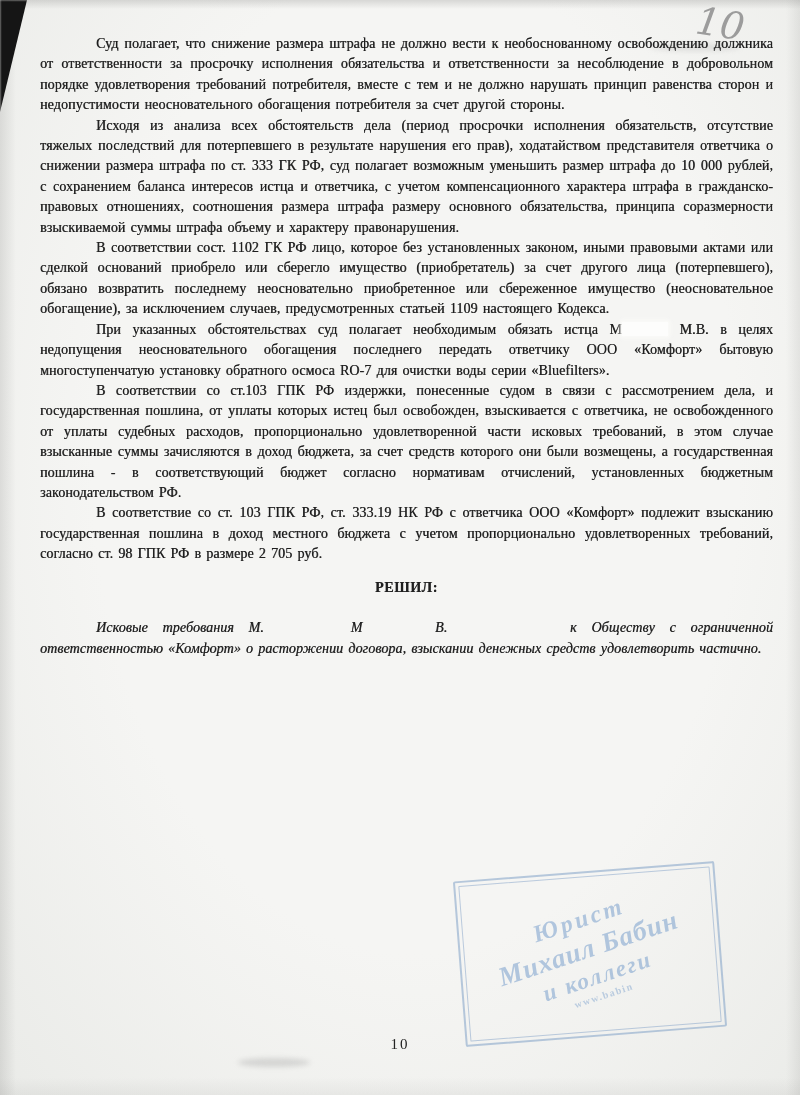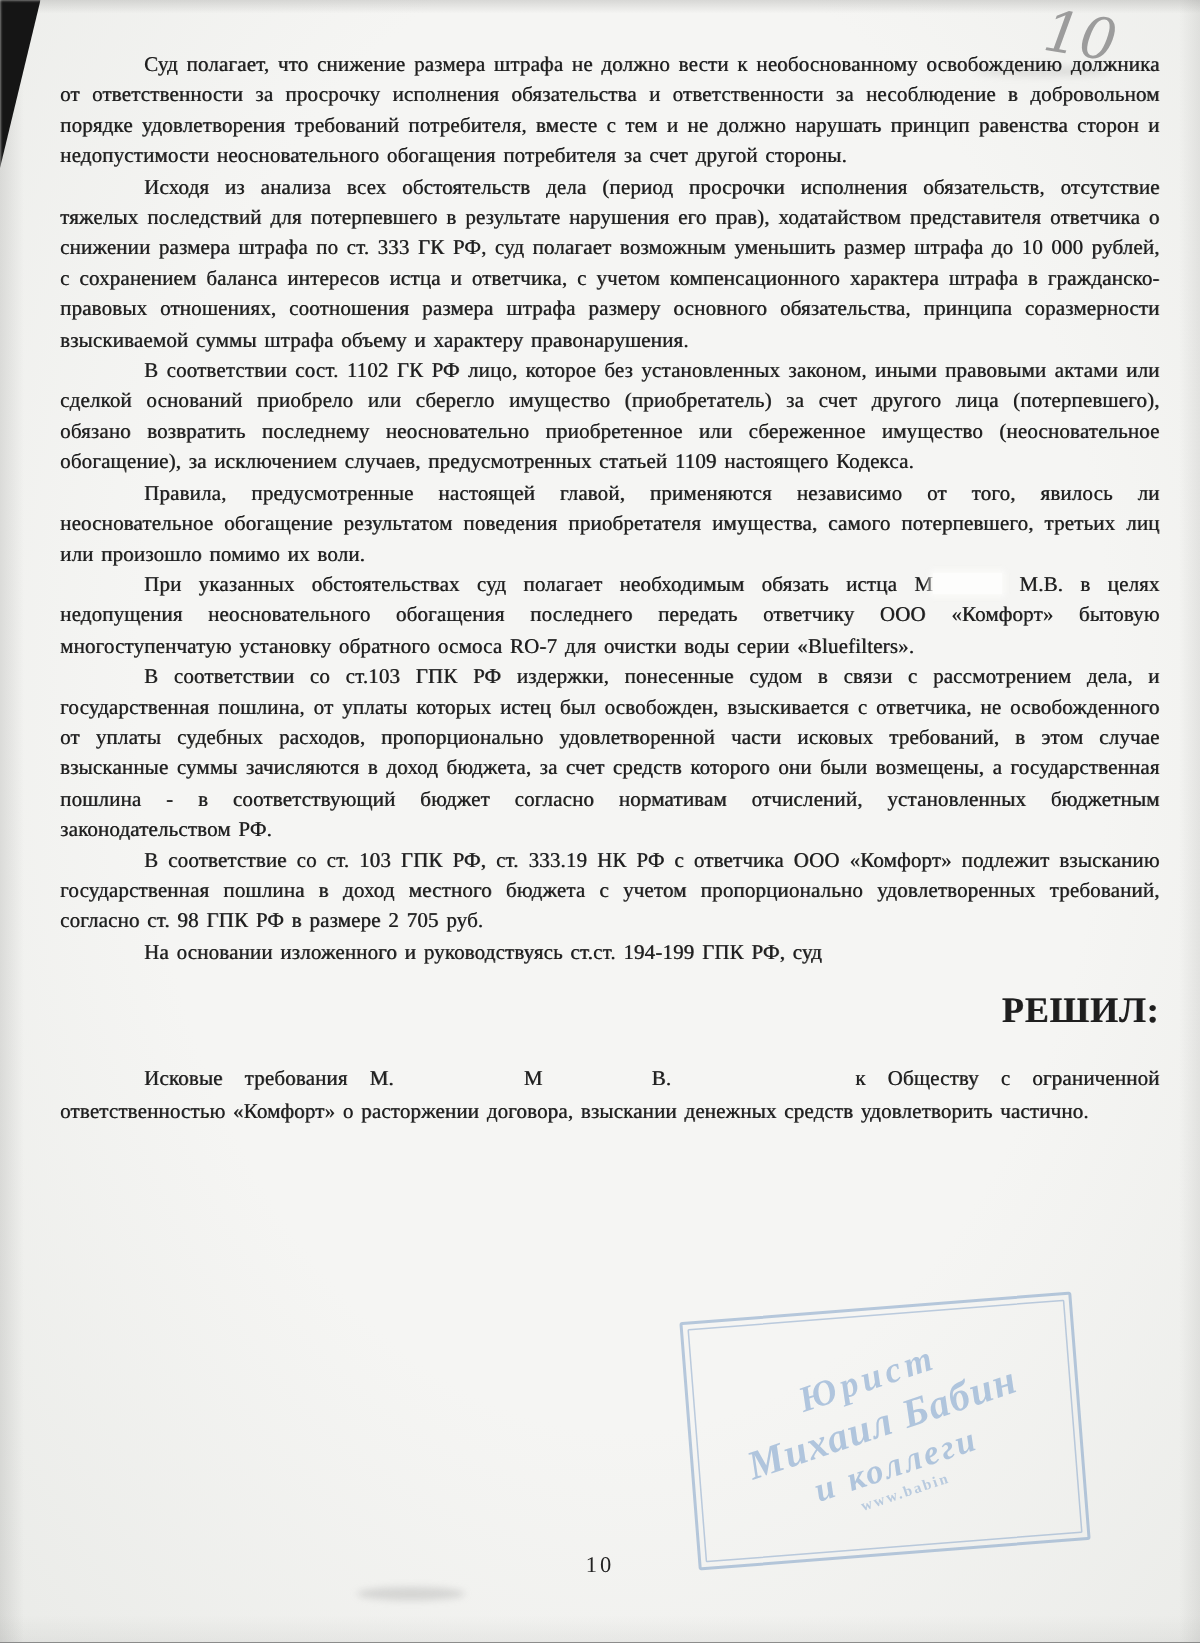--- a/index.html
+++ b/index.html
@@ -26,25 +26,25 @@
     font-size:38px; color:#8e8e8e; transform:rotate(9deg); opacity:.85;
   }
   .content { position:absolute; left:40px; top:34px; width:733px; z-index:2; }
   .content p {
     text-align:justify; text-indent:56px;
     font-size:14px; line-height:20.4px;
     letter-spacing:0.1px; word-spacing:1.5px;
     text-shadow:0.4px 0 0.4px rgba(25,25,25,0.7);
   }
   .resolution-heading {
-    text-align:right; font-weight:bold; font-size:24px;
+    text-align:center; font-weight:bold; font-size:14px;
     letter-spacing:0.6px; margin:15px 0 21px 0;
     text-shadow:0.4px 0 0.4px rgba(25,25,25,0.7);
   }
-  .resolution-block p { line-height:21.8px; }
+  .resolution-block p { line-height:21.8px;font-style:italic; }
   .redact-gap { display:inline-block; height:2px; }
   .redact-box {
     display:inline-block; height:14px; background:#fdfdfc;
     box-shadow:0 0 4px 2px rgba(252,252,250,0.9);
     vertical-align:-2px;
   }
   .page-number {
     position:absolute; left:0; top:1036px; width:100%; z-index:2;
     text-align:center; font-size:15px; letter-spacing:2px; color:#222;
   }
@@ -94,25 +94,23 @@
       <span class="stamp-line3">и коллеги</span>
       <span class="stamp-url">www.babin</span>
     </div>
   </div>
 
   <div class="content">
     <div id="paras">
         <p>Суд полагает, что снижение размера штрафа не должно вести к необоснованному освобождению должника от ответственности за просрочку исполнения обязательства и ответственности за несоблюдение в добровольном порядке удовлетворения требований потребителя, вместе с тем и не должно нарушать принцип равенства сторон и недопустимости неосновательного обогащения потребителя за счет другой стороны.</p>
         <p>Исходя из анализа всех обстоятельств дела (период просрочки исполнения обязательств, отсутствие тяжелых последствий для потерпевшего в результате нарушения его прав), ходатайством представителя ответчика о снижении размера штрафа по ст. 333 ГК РФ, суд полагает возможным уменьшить размер штрафа до 10 000 рублей, с сохранением баланса интересов истца и ответчика, с учетом компенсационного характера штрафа в гражданско-правовых отношениях, соотношения размера штрафа размеру основного обязательства, принципа соразмерности взыскиваемой суммы штрафа объему и характеру правонарушения.</p>
         <p>В соответствии сост. 1102 ГК РФ лицо, которое без установленных законом, иными правовыми актами или сделкой оснований приобрело или сберегло имущество (приобретатель) за счет другого лица (потерпевшего), обязано возвратить последнему неосновательно приобретенное или сбереженное имущество (неосновательное обогащение), за исключением случаев, предусмотренных статьей 1109 настоящего Кодекса.</p>
-        <p>Правила, предусмотренные настоящей главой, применяются независимо от того, явилось ли неосновательное обогащение результатом поведения приобретателя имущества, самого потерпевшего, третьих лиц или произошло помимо их воли.</p>
         <p>При указанных обстоятельствах суд полагает необходимым обязать истца М<span class="redact-box" style="width: 46px;"></span> М.В. в целях недопущения неосновательного обогащения последнего передать ответчику ООО «Комфорт» бытовую многоступенчатую установку обратного осмоса RO-7 для очистки воды серии «Bluefilters».</p>
         <p>В соответствии со ст.103 ГПК РФ издержки, понесенные судом в связи с рассмотрением дела, и государственная пошлина, от уплаты которых истец был освобожден, взыскивается с ответчика, не освобожденного от уплаты судебных расходов, пропорционально удовлетворенной части исковых требований, в этом случае взысканные суммы зачисляются в доход бюджета, за счет средств которого они были возмещены, а государственная пошлина - в соответствующий бюджет согласно нормативам отчислений, установленных бюджетным законодательством РФ.</p>
         <p>В соответствие со ст. 103 ГПК РФ, ст. 333.19 НК РФ с ответчика ООО «Комфорт» подлежит взысканию государственная пошлина в доход местного бюджета с учетом пропорционально удовлетворенных требований, согласно ст. 98 ГПК РФ в размере 2 705 руб.</p>
-        <p>На основании изложенного и руководствуясь ст.ст. 194-199 ГПК РФ, суд</p>
       </div>
     <div class="resolution-heading">РЕШИЛ:</div>
     <div id="res-paras" class="resolution-block">
         <p>Исковые требования М.<span class="redact-gap" style="width: 72px;"></span> М<span class="redact-gap" style="width: 58px;"></span> В.<span class="redact-gap" style="width: 108px;"></span> к Обществу с ограниченной ответственностью «Комфорт» о расторжении договора, взыскании денежных средств удовлетворить частично.</p>
       </div>
   </div>
 
   <div class="page-number">10</div>
 
 </div>

